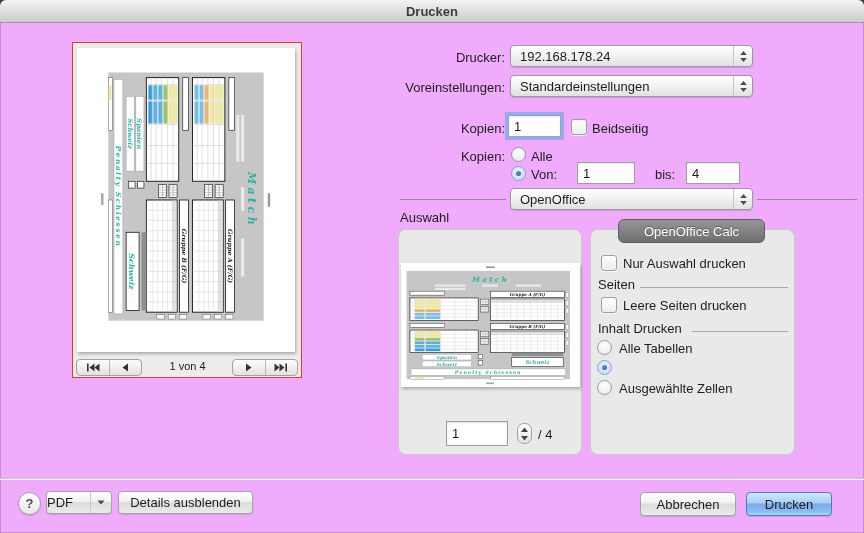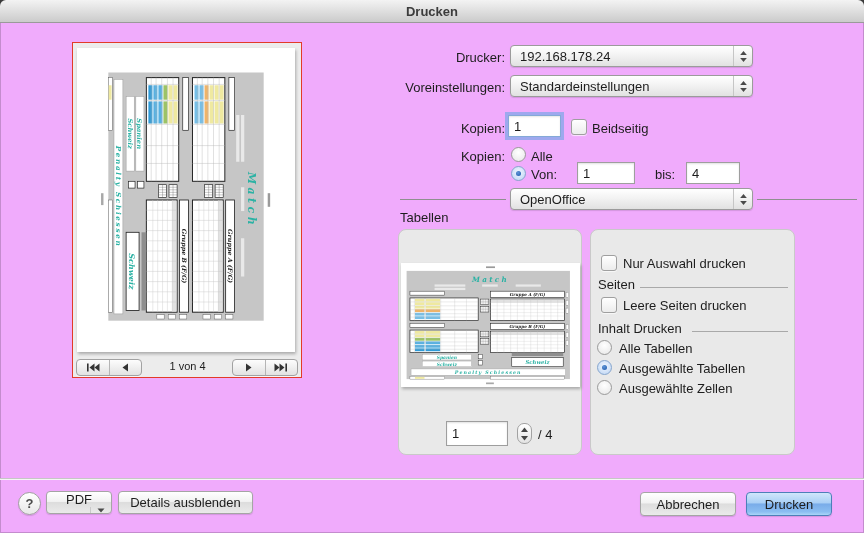--- a/index.html
+++ b/index.html
@@ -231,21 +231,21 @@
     <span>OpenOffice</span>
     <span class="popup-caps">
       <svg width="9" height="13">
           <path d="M4.5 1 L7.8 5 H1.2 Z" fill="#4a4a4a"></path>
           <path d="M4.5 12 L1.2 8 H7.8 Z" fill="#4a4a4a"></path>
         </svg>
     </span>
   </div>
   <div class="hline" style="left:757px;top:199px;width:100px;"></div>
 
-  <div class="label" style="left:400px;top:210px;">Tabellen</div>
+  <div class="label" style="left:400px;top:210px;">Auswahl</div>
   <div class="panel" style="left:398px;top:229px;width:184px;height:226px;">
     <div class="page" style="left:2px;top:33px;width:179px;height:124px;">
       <svg class="sheet-svg" width="179" height="124" viewBox="0 0 320 220" preserveAspectRatio="none">
         <rect x="0" y="0" width="320" height="220" fill="#ffffff"></rect>
         <rect x="152" y="6" width="16" height="3" fill="#9a9a9a"></rect>
         <rect x="10" y="14" width="292" height="192" fill="#c6c6c6"></rect>
         <text x="160" y="33" text-anchor="middle" fill="#2bb2a4" font-family="DejaVu Serif, serif" font-style="italic" font-weight="bold" font-size="13" style="letter-spacing:4px">Match</text>
         <rect x="60" y="38" width="55" height="4" fill="#e9e9e9"></rect>
           <rect x="60" y="44" width="55" height="4" fill="#e9e9e9"></rect>
         <rect x="145" y="38" width="28" height="4" fill="#e9e9e9"></rect>
@@ -329,45 +329,47 @@
     <div class="stepper" style="left:118px;top:193px;">
       <svg width="9" height="14">
         <path d="M4.5 0.5 L8 5 H1 Z" fill="#444"></path>
           <path d="M4.5 13.5 L1 9 H8 Z" fill="#444"></path>
       </svg>
     </div>
     <div class="label" style="left:139px;top:197px;">/ 4</div>
   </div>
 
   <div class="panel" style="left:590px;top:229px;width:205px;height:226px;"></div>
+  <div class="group-tab" style="left:618px;top:219px;width:145px;">
+    <span>OpenOffice Calc</span>
+  </div>
 
   <div class="checkbox" style="left:601px;top:255px;"></div>
   <div class="label" style="left:623px;top:256px;">Nur Auswahl drucken</div>
 
   <div class="label" style="left:598px;top:277px;">Seiten</div>
   <div class="sec-line" style="left:640px;top:287px;width:148px;"></div>
 
   <div class="checkbox" style="left:601px;top:297px;"></div>
   <div class="label" style="left:623px;top:298px;">Leere Seiten drucken</div>
 
   <div class="label" style="left:598px;top:321px;">Inhalt Drucken</div>
   <div class="sec-line" style="left:692px;top:331px;width:96px;"></div>
 
   <div class="radio" style="left:597px;top:340px;"></div>
   <div class="label" style="left:619px;top:341px;">Alle Tabellen</div>
   <div class="radio selected" style="left:597px;top:360px;"></div>
-  <div class="label" style="left:619px;top:361px;">Ausgewählte Tabellen</div>
   <div class="radio" style="left:597px;top:380px;"></div>
   <div class="label" style="left:619px;top:381px;">Ausgewählte Zellen</div>
 
   <div class="footer-sep"></div>
   <div class="help-btn" style="left:18px;top:492px;">
     <span>?</span>
   </div>
-  <div class="btn" style="left:46px;top:491px;width:66px;justify-content:flex-start;padding-left:0;flex-direction:column;">
+  <div class="btn" style="left:46px;top:491px;width:66px;justify-content:flex-start;padding-left:0;">
     <span>PDF</span>
     <span style="margin-left:auto;height:100%;display:flex;align-items:center;padding:0 6px 0 6px;border-left:1px solid #c9c9c9;">
       <svg width="8" height="5">
           <path d="M0.5 0.5 L7.5 0.5 L4 4.5 Z" fill="#4a4a4a"></path>
         </svg>
     </span>
   </div>
   <div class="btn" style="left:118px;top:491px;width:135px;">
     <span>Details ausblenden</span>
   </div>

